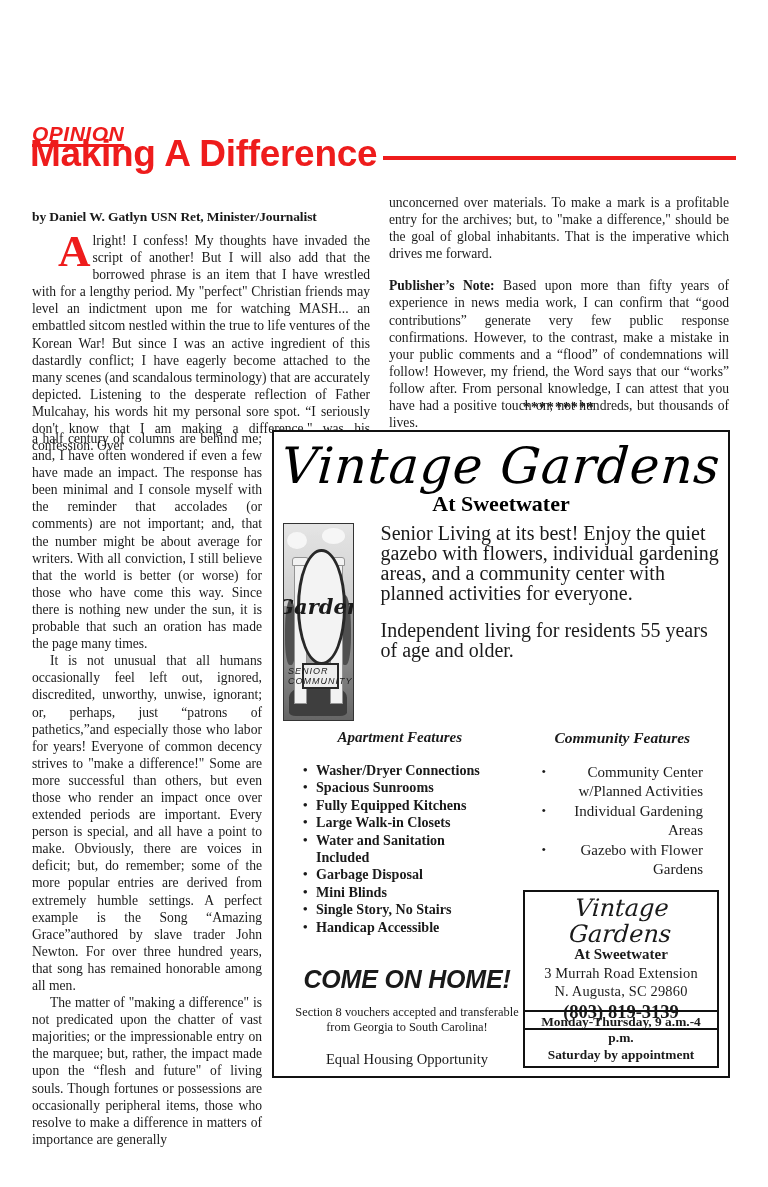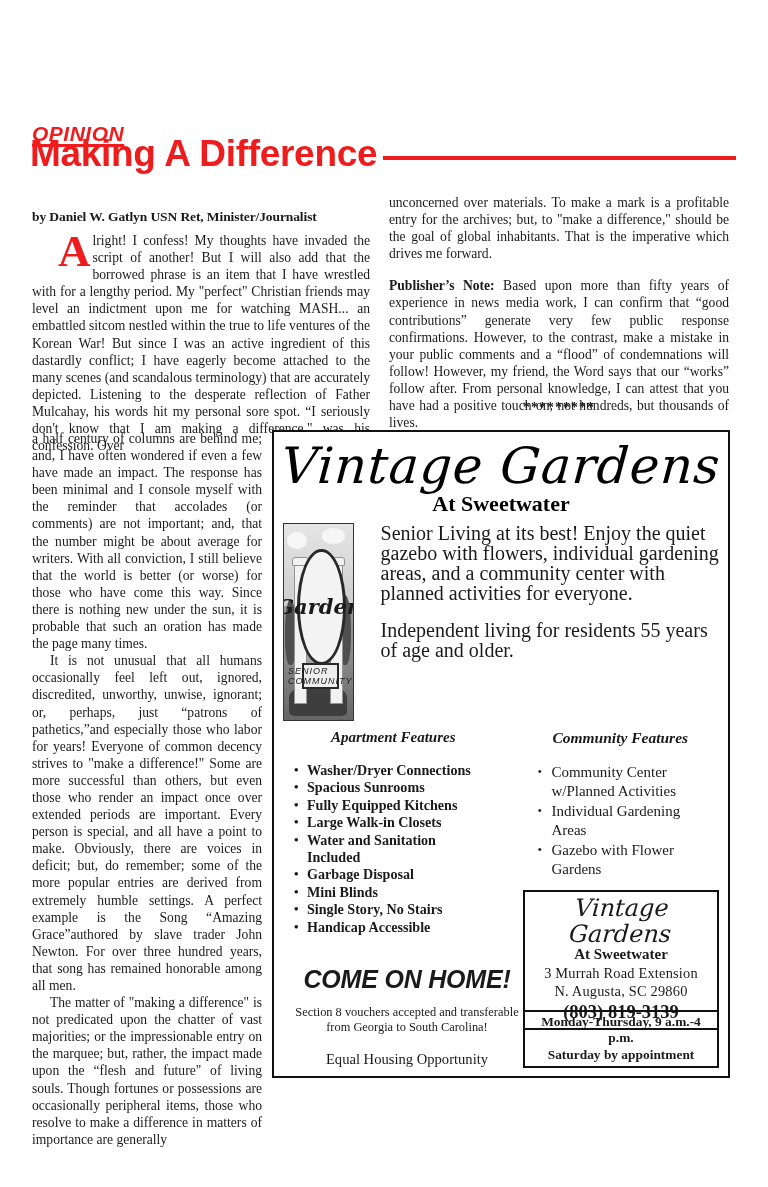--- a/index.html
+++ b/index.html
@@ -245,21 +245,21 @@
     flex: 1 1 auto;
     padding-left: 27px;
     font-size: 20px;
     line-height: 20px;
   }
   .ad-copy p { margin: 0; }
   .ad-copy p + p { margin-top: 17px; }
 
   .ad-lists {
     display: flex;
-    padding: 8px 9px 0 4px;
+    padding: 8px 9px 0 13px;
   }
   .ad-list-left { width: 248px; }
   .ad-list-right { flex: 1 1 auto; padding-left: 13px; }
 
   .feat-title {
     text-align: center;
     font-weight: bold;
     font-style: italic;
     font-size: 15px;
     margin-bottom: 3px;
@@ -277,21 +277,21 @@
   ul.feat li:before {
     content: "\2022";
     position: absolute; left: 0; top: -1px;
     font-size: 13px;
   }
   ul.feat.right {
     font-size: 15px;
     line-height: 19.4px;
     font-weight: normal;
   }
-  ul.feat.right li { padding-left: 14px; }
+  ul.feat.right li { padding-left: 14px; text-align: right; }
 
   .come-home {
     margin-top: 13px;
     text-align: center;
     font-family: "Liberation Sans", sans-serif;
     font-weight: bold;
     font-style: italic;
     font-size: 25px;
     letter-spacing: -0.2px;
   }

